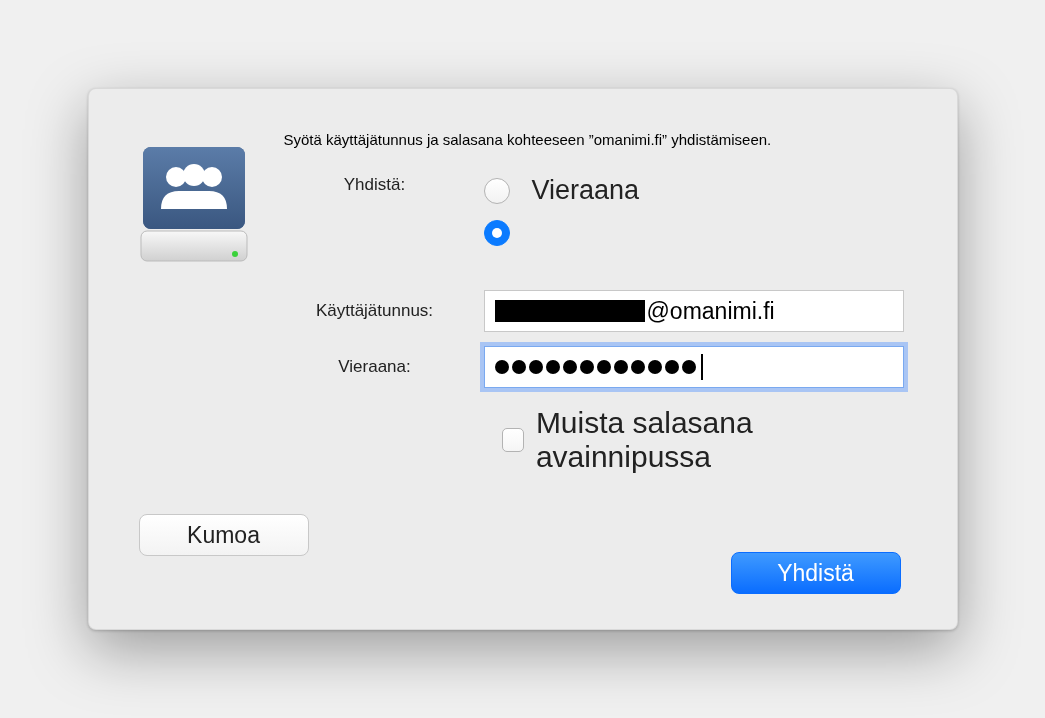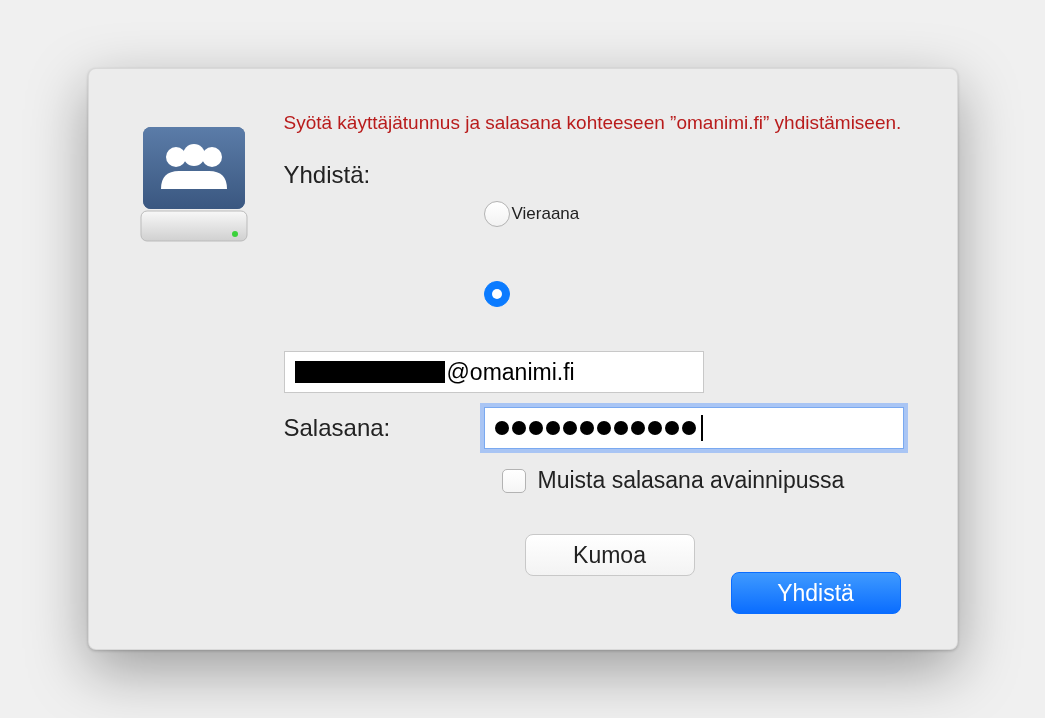--- a/index.html
+++ b/index.html
@@ -27,52 +27,51 @@
     .server-icon {
       width: 110px;
       height: 125px;
       flex-shrink: 0;
       margin-top: 10px;
     }
     .content {
       flex: 1;
     }
     .title-text {
-      font-size: 19px;
-      color: #b91c1c;
+      font-size: 15px;
+      color: #000000;
       line-height: 1.45;
       margin-bottom: 25px;
     }
     .form-row {
       display: flex;
       align-items: center;
       margin-bottom: 14px;
     }
     .form-row.tall { align-items: flex-start; }
     .label {
       width: 200px;
-      text-align: left;
-      font-size: 24px;
+      text-align: center;
+      font-size: 17px;
       color: #222;
       padding-right: 18px;
       flex-shrink: 0;
     }
     .radio-stack {
       display: flex;
       flex-direction: column;
       gap: 14px;
     }
     .radio-option {
       display: flex;
       align-items: center;
-      gap: 2px;
-      font-size: 17px;
+      gap: 22px;
+      font-size: 27px;
       color: #222;
       cursor: pointer;
-      margin-top: 40px;
     }
     .radio-circle {
       width: 26px;
       height: 26px;
       border-radius: 50%;
       border: 1px solid #b3b3b3;
       background: linear-gradient(#fff, #f2f2f2);
       display: flex;
       align-items: center;
       justify-content: center;
@@ -115,36 +114,36 @@
       display: inline-block;
       background: #000;
       width: 150px;
       height: 22px;
       margin-right: 2px;
     }
     .checkbox-row {
       display: flex;
       align-items: center;
       gap: 12px;
-      font-size: 23px;
+      font-size: 30px;
       color: #222;
       margin-left: 218px;
       margin-top: 18px;
       cursor: pointer;
     }
     .checkbox {
       width: 24px;
       height: 24px;
       border: 1px solid #b3b3b3;
       border-radius: 5px;
       background: linear-gradient(#fff, #f5f5f5);
     }
     .button-row {
       display: flex;
-      justify-content: flex-end;
+      justify-content: space-between;
       gap: 36px;
       margin-top: 40px;
       padding-right: 6px;
     }
     .btn {
       min-width: 170px;
       height: 42px;
       border-radius: 8px;
       font-size: 23px;
       font-family: inherit;
@@ -221,28 +220,29 @@
             <div class="radio-circle selected">
                 <div class="radio-dot"></div>
               </div>
           </div>
         </div>
       </div>
 
       <div class="spacer"></div>
 
       <div class="form-row">
+        <div class="label">Käyttäjätunnus:</div>
         <div class="username-display">
           <span class="redacted"></span>
           <span>@omanimi.fi</span>
         </div>
       </div>
 
       <div class="form-row">
-        <div class="label">Salasana:</div>
+        <div class="label">Vieraana:</div>
         <div class="text-input focused">
           <div class="password-dots" id="pwdots">
               <div class="dot"></div>
               <div class="dot"></div>
               <div class="dot"></div>
               <div class="dot"></div>
               <div class="dot"></div>
               <div class="dot"></div>
               <div class="dot"></div>
               <div class="dot"></div>

